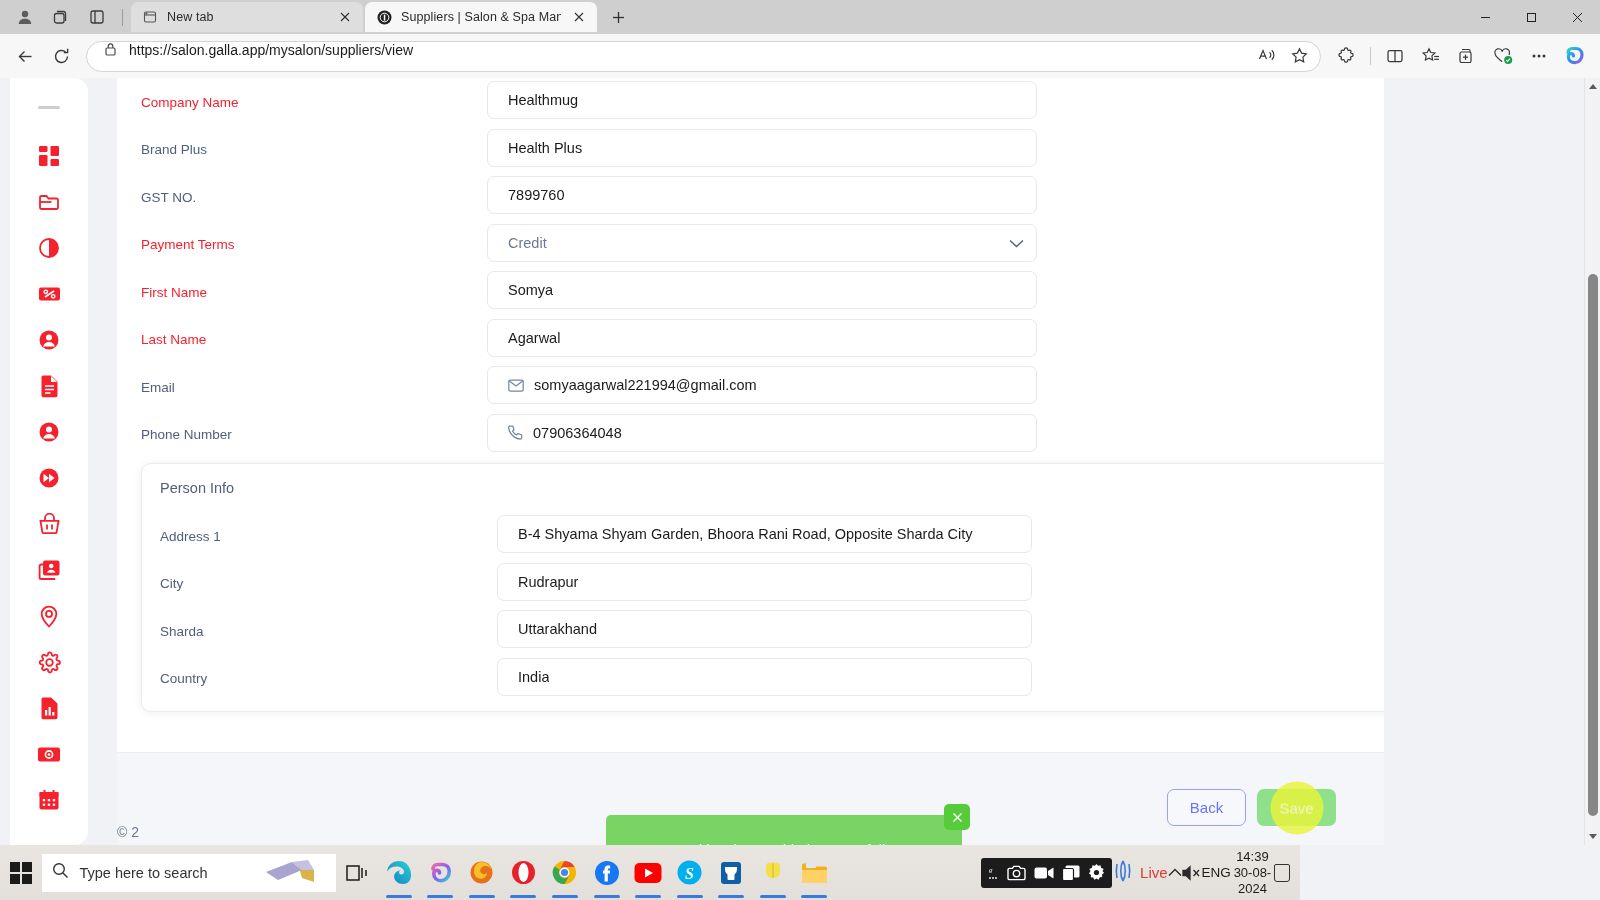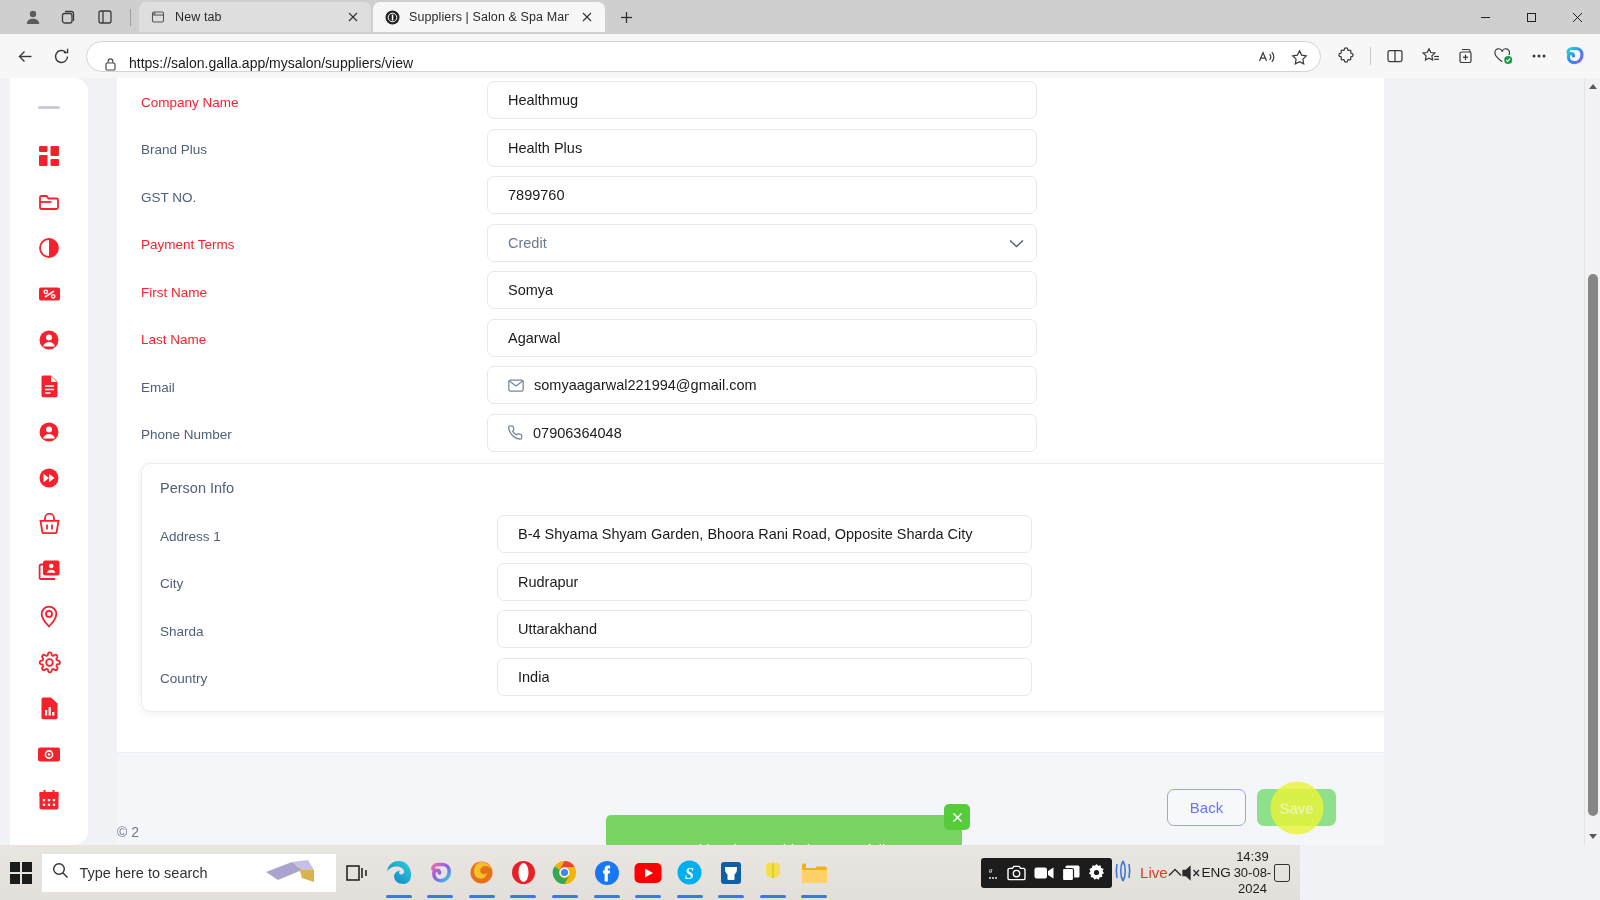--- a/index.html
+++ b/index.html
@@ -8,21 +8,21 @@
     font-family: "Liberation Sans", sans-serif;
     background: #f1f2f6;
   }
   .screen { position: relative; width: 1600px; height: 900px; }
 
   
   .tabstrip {
     position: absolute; top: 0; left: 0; width: 1600px; height: 34px;
     background: #cfcfcf; display: flex; align-items: flex-end;
   }
-  .tabstrip-left { display: flex; align-items: center; height: 34px; padding-left: 16px; gap: 2px; }
+  .tabstrip-left { display: flex; align-items: center; height: 34px; padding-left: 8px; gap: 2px; }
   .chrome-btn {
     width: 34px; height: 30px; display: flex; align-items: center; justify-content: center;
     border-radius: 5px; color: #3b3b3b;
   }
   .tab-divider { width: 1px; height: 17px; background: #9c9c9c; margin: 0 6px; }
   .tab {
     height: 30px; display: flex; align-items: center; gap: 9px;
     padding: 0 9px 0 11px; border-radius: 7px 7px 0 0;
     font-size: 12.5px; color: #2b2b2b; position: relative; min-width: 0;
   }
@@ -42,21 +42,21 @@
   .navbar {
     position: absolute; top: 34px; left: 0; width: 1600px; height: 44px;
     background: #f7f7f7; display: flex; align-items: center; padding: 0 8px; gap: 2px;
   }
   .nav-icon {
     width: 34px; height: 34px; border-radius: 6px; display: flex; align-items: center; justify-content: center;
     color: #383838; flex: 0 0 auto;
   }
   .omnibox {
     flex: 1 1 auto; height: 31px; background: #ffffff; border: 1px solid #d4d4d4; border-radius: 16px;
-    display: flex; align-items: flex-end; padding: 0 6px 0 12px; margin: 0 6px; min-width: 0;
+    display: flex; align-items: flex-start; padding: 0 6px 0 12px; margin: 0 6px; min-width: 0;
   }
   .omni-lock { width: 22px; display: flex; align-items: center; justify-content: center; color: #4a4a4a; flex:0 0 22px;}
   .omni-url { flex: 1 1 auto; font-size: 14px; color: #1b1b1b; padding-left: 8px; white-space: nowrap; overflow: hidden; }
   .omni-right { display: flex; align-items: center; gap: 2px; }
   .omni-btn { width: 30px; height: 27px; border-radius: 14px; display: flex; align-items: center; justify-content: center; color: #3a3a3a; }
   .tb-sep { width: 1px; height: 18px; background: #c9c9c9; margin: 0 5px; }
 
   
   .viewport {
     position: absolute; top: 78px; left: 0; width: 1384px; height: 767px;

